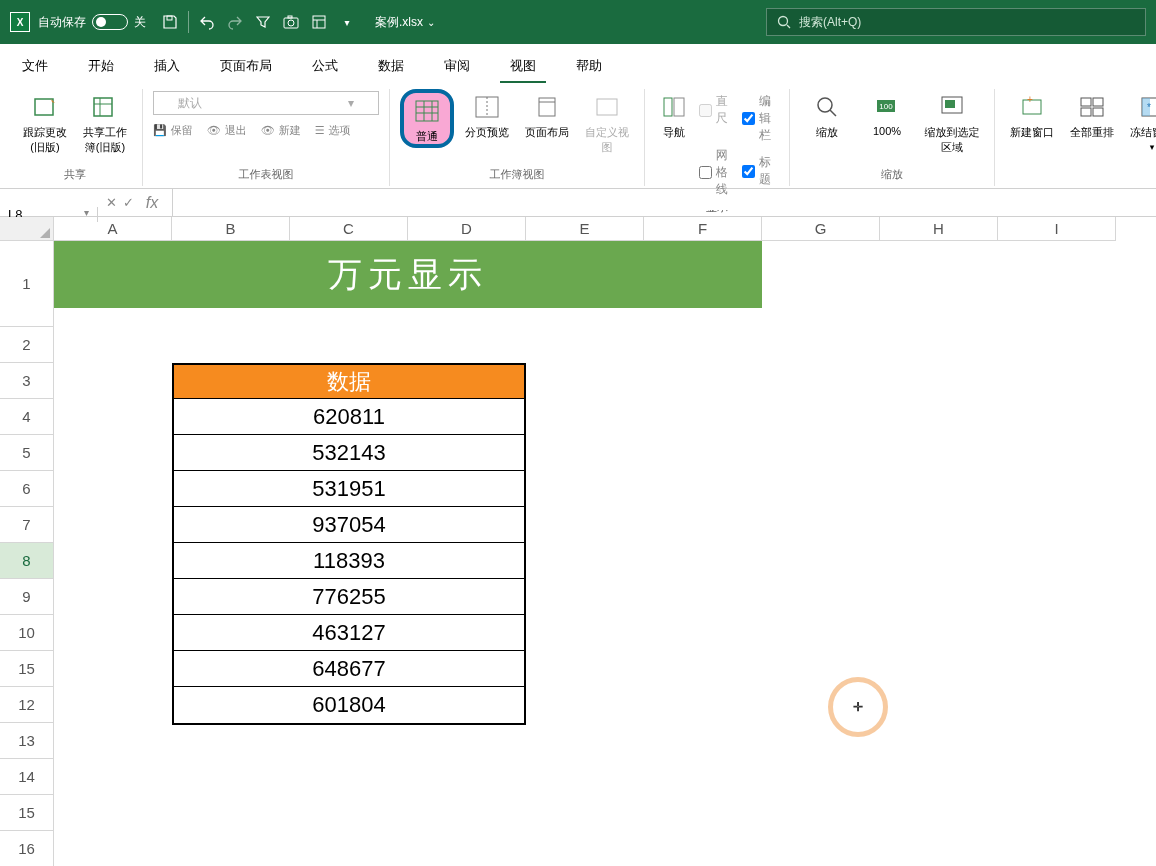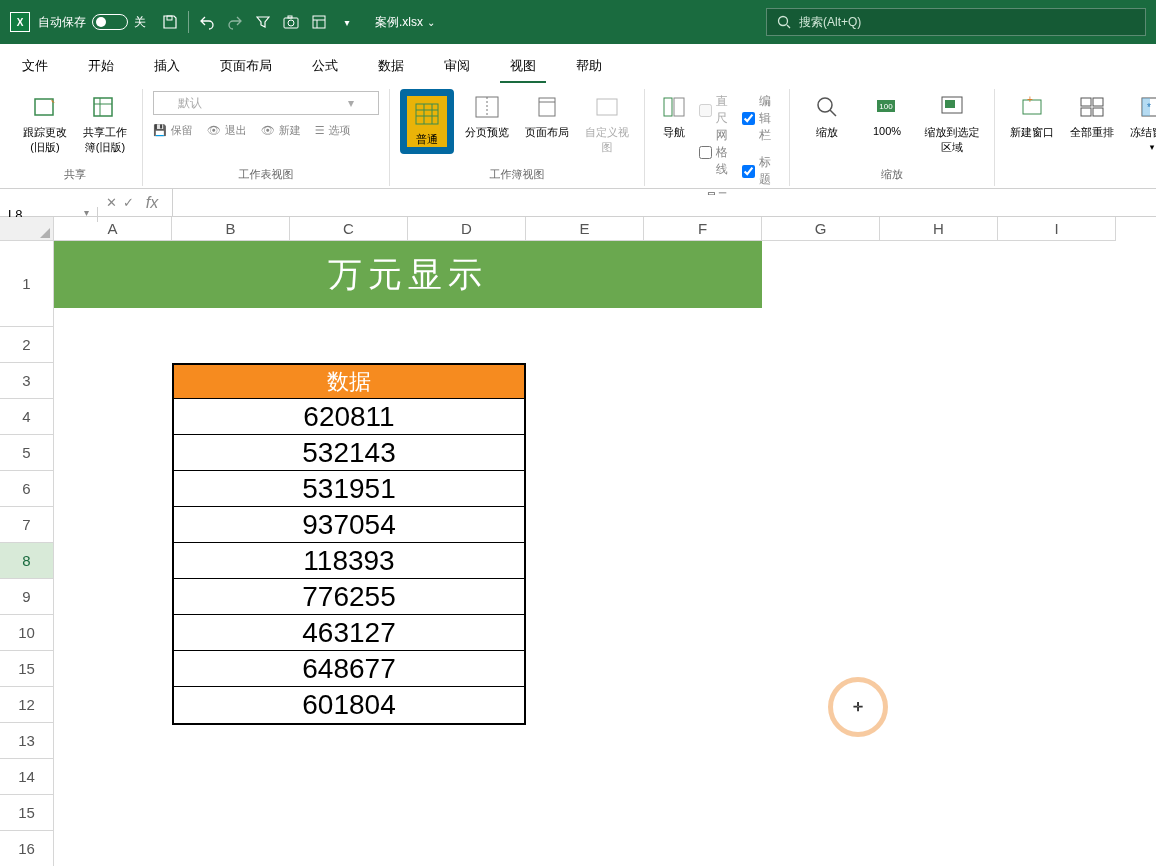--- a/index.html
+++ b/index.html
@@ -28,21 +28,21 @@
 .ribbon-group { display: flex; flex-direction: column; align-items: center; border-right: 1px solid #e0e0e0; padding: 0 10px; }
 .ribbon-group:last-child { border-right: none; }
 .rg-body { display: flex; align-items: flex-start; gap: 6px; flex: 1; }
 .rg-label { font-size: 11px; color: #666; padding: 2px 0 4px 0; }
 .big-btn { display: flex; flex-direction: column; align-items: center; justify-content: flex-start; width: 54px; font-size: 11px; text-align: center; gap: 2px; padding-top: 2px; }
 .big-btn .ico { width: 32px; height: 32px; display: flex; align-items: center; justify-content: center; }
 .small-stack { display: flex; flex-direction: column; gap: 6px; font-size: 11px; color: #888; }
 .small-row { display: flex; align-items: center; gap: 4px; }
 .dropdown-box { width: 226px; height: 24px; border: 1px solid #c0c0c0; display: flex; align-items: center; padding: 0 24px; font-size: 12px; color: #aaa; justify-content: space-between; margin-top: 2px; }
 .chk { display: flex; align-items: center; gap: 4px; font-size: 12px; }
-.big-btn.active { background: #eab308; border: 7px solid #0369a1; border-radius: 4px; }
+.big-btn.active { background: #f9a8d4; border: 4px solid #0369a1; border-radius: 16px; }
 
 
 .formula-row { display: flex; align-items: center; border-bottom: 1px solid #d0d0d0; height: 28px; }
 .name-box { width: 98px; border-right: 1px solid #d0d0d0; display: flex; align-items: flex-start; padding: 0 8px; font-size: 13px; justify-content: space-between; margin-top: 24px; }
 .fx-btns { display: flex; align-items: center; gap: 6px; padding: 0 8px; color: #888; font-size: 13px; border-right: 1px solid #d0d0d0; height: 100%; }
 .fx-label { font-style: italic; font-size: 16px; padding: 0 6px; }
 .formula-input { flex: 1; border: none; outline: none; font-size: 13px; padding: 0 6px; }
 
 
 .grid-wrap { position: relative; }
@@ -56,21 +56,21 @@
 .row-h.tall { height: 86px; }
 .row-h.selected { background: #d8ead8; color: #1a6b3f; }
 .cells { position: relative; flex: 1; }
 
 
 .banner { position: absolute; left: 0; top: 0; width: 708px; height: 67px; background: #6aa84f; color: #fff; display: flex; align-items: center; justify-content: center; font-size: 34px; letter-spacing: 6px; }
 
 
 .data-table { position: absolute; left: 118px; top: 122px; width: 354px; border: 2px solid #000; }
 .data-head { background: #f68b1f; color: #fff; text-align: center; font-size: 22px; height: 34px; line-height: 34px; border-bottom: 1px solid #000; }
-.data-cell { height: 36px; border-bottom: 1px solid #000; text-align: center; font-size: 28px; line-height: 36px; }
+.data-cell { height: 36px; border-bottom: 1px solid #000; text-align: center; font-size: 22px; line-height: 36px; }
 .data-cell:last-child { border-bottom: none; }
 
 
 .cursor-ring { position: absolute; width: 60px; height: 60px; border: 5px solid rgba(244,180,120,.7); border-radius: 50%; display: flex; align-items: center; justify-content: center; }
 .cursor-ring .plus { font-size: 12px; color: #333; font-weight: bold; }
 
 svg { display: block; }
 </style>
 </head>
 <body>
@@ -249,21 +249,21 @@
     <div class="rg-body">
       <div class="big-btn">
         <div class="ico">
             <svg width="26" height="24" viewBox="0 0 26 24">
               <rect x="3" y="3" width="8" height="18" fill="none" stroke="#3a8b4f"></rect>
               <rect x="13" y="3" width="10" height="18" fill="none" stroke="#888"></rect>
             </svg>
           </div>
         <span>导航</span>
       </div>
-      <div class="small-stack" style="gap:0;padding-top:4px">
+      <div class="small-stack" style="gap:20px;padding-top:4px">
         <label class="chk">
             <input type="checkbox" disabled="" style="">
             <span style="color:#aaa">直尺</span>
           </label>
         <label class="chk">
             <input type="checkbox" style="">
             <span>网格线</span>
           </label>
       </div>
       <div class="small-stack" style="gap:10px;padding-top:4px">

